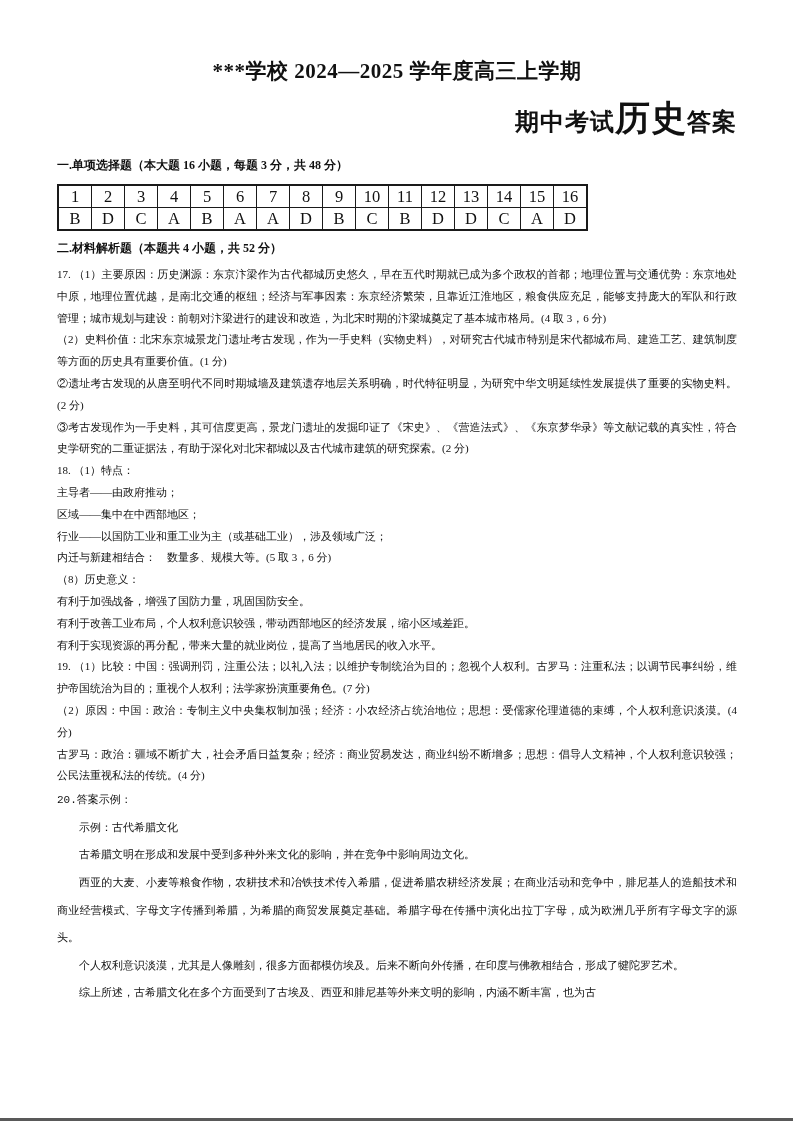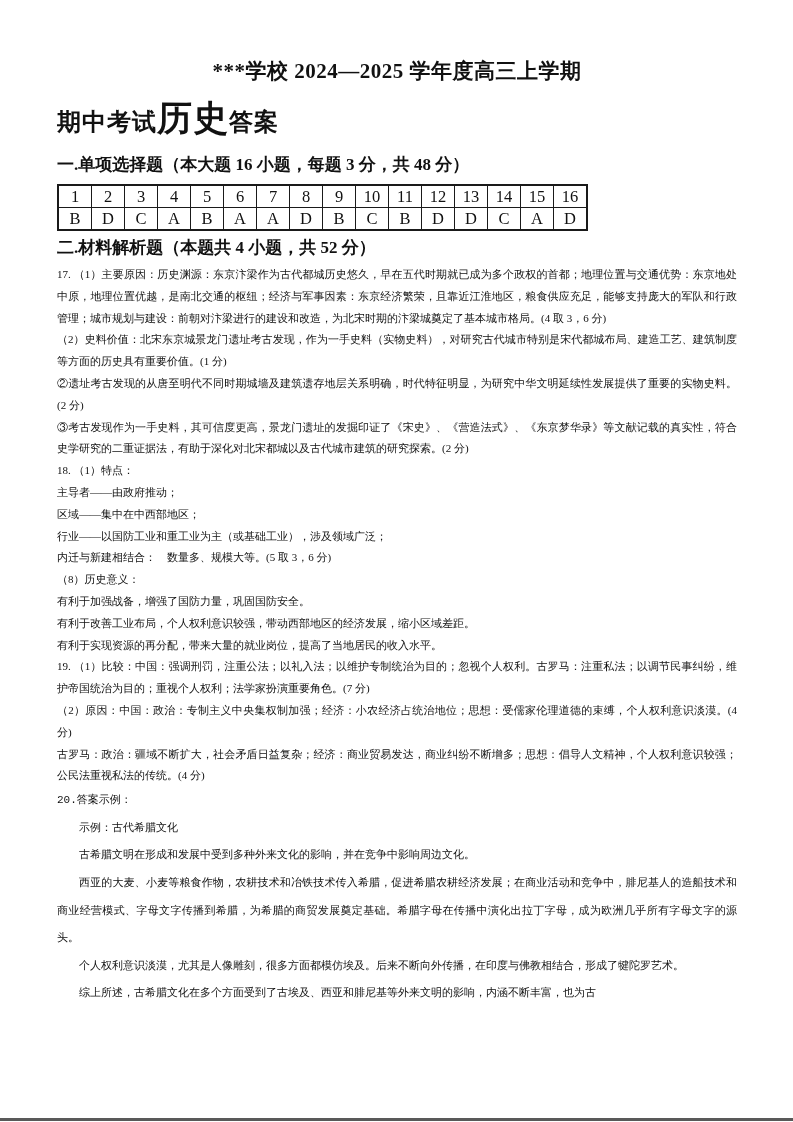--- a/index.html
+++ b/index.html
@@ -14,28 +14,28 @@
   .content{padding:0 56px 0 57px;}
   .title1{
     margin-top:56px;
     text-align:center;
     font-size:21px;font-weight:bold;
     line-height:30px;
     letter-spacing:0.5px;
   }
   .title2{
     margin-top:10px;
-    text-align:left;
+    text-align:right;
     font-size:24px;font-weight:bold;
     line-height:46px;
     letter-spacing:1px;
   }
   .title2 .subject{font-size:35px;}
   .heading{
-    font-size:17px;font-weight:bold;
+    font-size:12px;font-weight:bold;
     line-height:20px;
     margin-top:10px;
   }
   .answer-table{
     border-collapse:collapse;
     margin-top:9px;
     table-layout:fixed;
   }
   .answer-table td{
     width:32px;height:21px;

